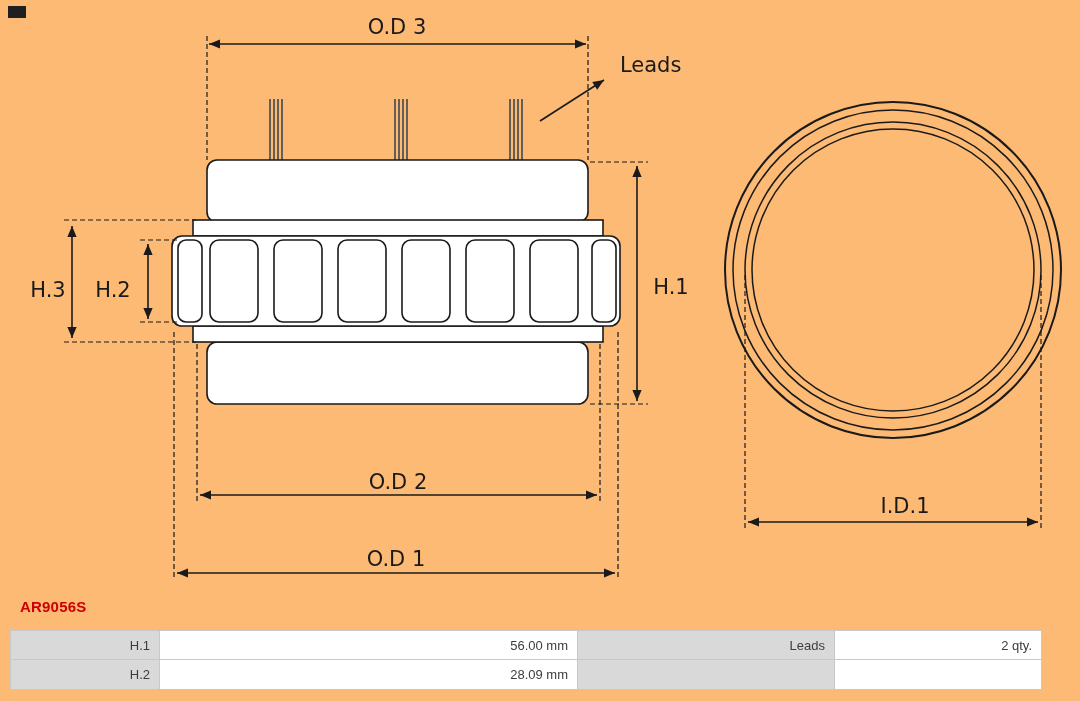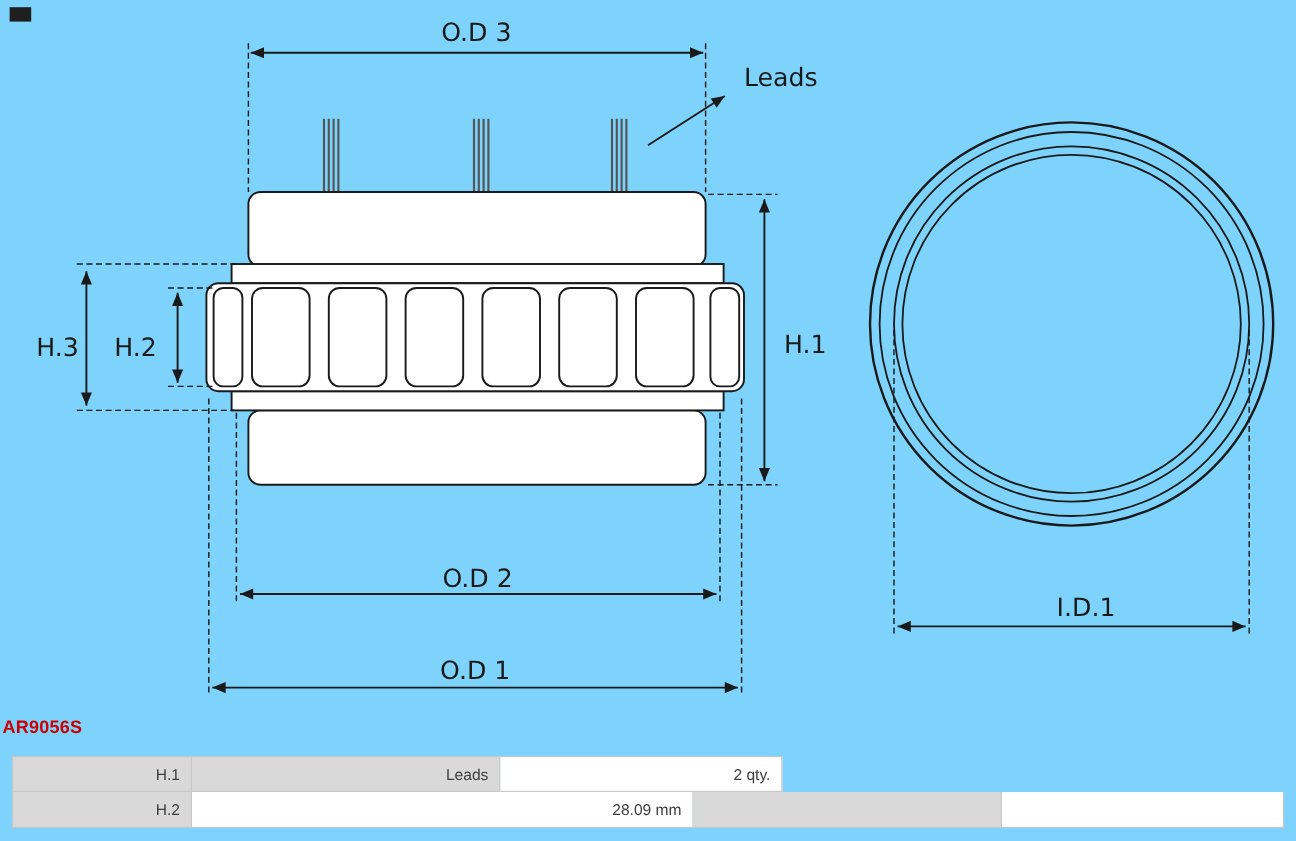--- a/index.html
+++ b/index.html
@@ -1,30 +1,30 @@
 <!DOCTYPE html>
 <html><head>
 <meta charset="utf-8">
 <style>
   * { margin:0; padding:0; box-sizing:border-box; }
   html,body { width:1080px; height:701px; background:#ffffff; overflow:hidden;
               font-family:"Liberation Sans", sans-serif; }
-  #canvas { position:relative; width:1080px; height:701px; background:#7dd3fc; }
+  #canvas { position:relative; width:1080px; height:701px; background:#fdba74; }
   svg { position:absolute; left:0; top:0; }
-  .part-number { position:absolute; left:2px; top:598px; font-size:15px;
+  .part-number { position:absolute; left:20px; top:598px; font-size:15px;
                  font-weight:bold; color:#cc0000; letter-spacing:.2px; }
   .spec-table { position:absolute; left:10px; top:630px; width:1060px;
                 font-size:13px; color:#3d3d3d; }
   .t-row { display:flex; height:30px; }
   .t-row.second .cell { border-top:none; }
   .cell { border:1px solid #c8c8c8; border-left:none; display:flex; align-items:center;
           justify-content:flex-end; padding-right:9px; background:#fff; overflow:hidden; }
   .cell.first { border-left:1px solid #c8c8c8; }
   .cell.gray { background:#d9d9d9; }
-  .c1 { width:150px; } .c2 { width:418px; } .c3 { width:257px; } .c4 { width:235px; }
+  .c1 { width:150px; } .c2 { width:418px; } .c3 { width:257px; } .c4 { width:207px; }
   text { font-family:"DejaVu Sans","Liberation Sans",sans-serif; }
 </style>
 </head>
 <body>
 
 <div id="canvas">
 
   <svg width="1080" height="596" viewBox="0 0 1080 596">
     <defs>
       <marker id="arr" viewBox="0 0 10 10" refX="10" refY="5" markerUnits="userSpaceOnUse" markerWidth="13" markerHeight="11" orient="auto-start-reverse">
@@ -110,20 +110,21 @@
       <text x="396" y="566">O.D 1</text>
       <text x="905" y="513">I.D.1</text>
     </g>
   </svg>
 
   <div class="part-number">AR9056S</div>
 
   <div class="spec-table">
     <div class="t-row">
       <div class="cell gray first c1">H.1</div>
+      <div class="cell c2">56.00 mm</div>
       <div class="cell gray c3">Leads</div>
       <div class="cell c4">2 qty.</div>
     </div>
     <div class="t-row second">
       <div class="cell gray first c1">H.2</div>
       <div class="cell c2">28.09 mm</div>
       <div class="cell gray c3"></div>
       <div class="cell c4"></div>
     </div>
   </div>

